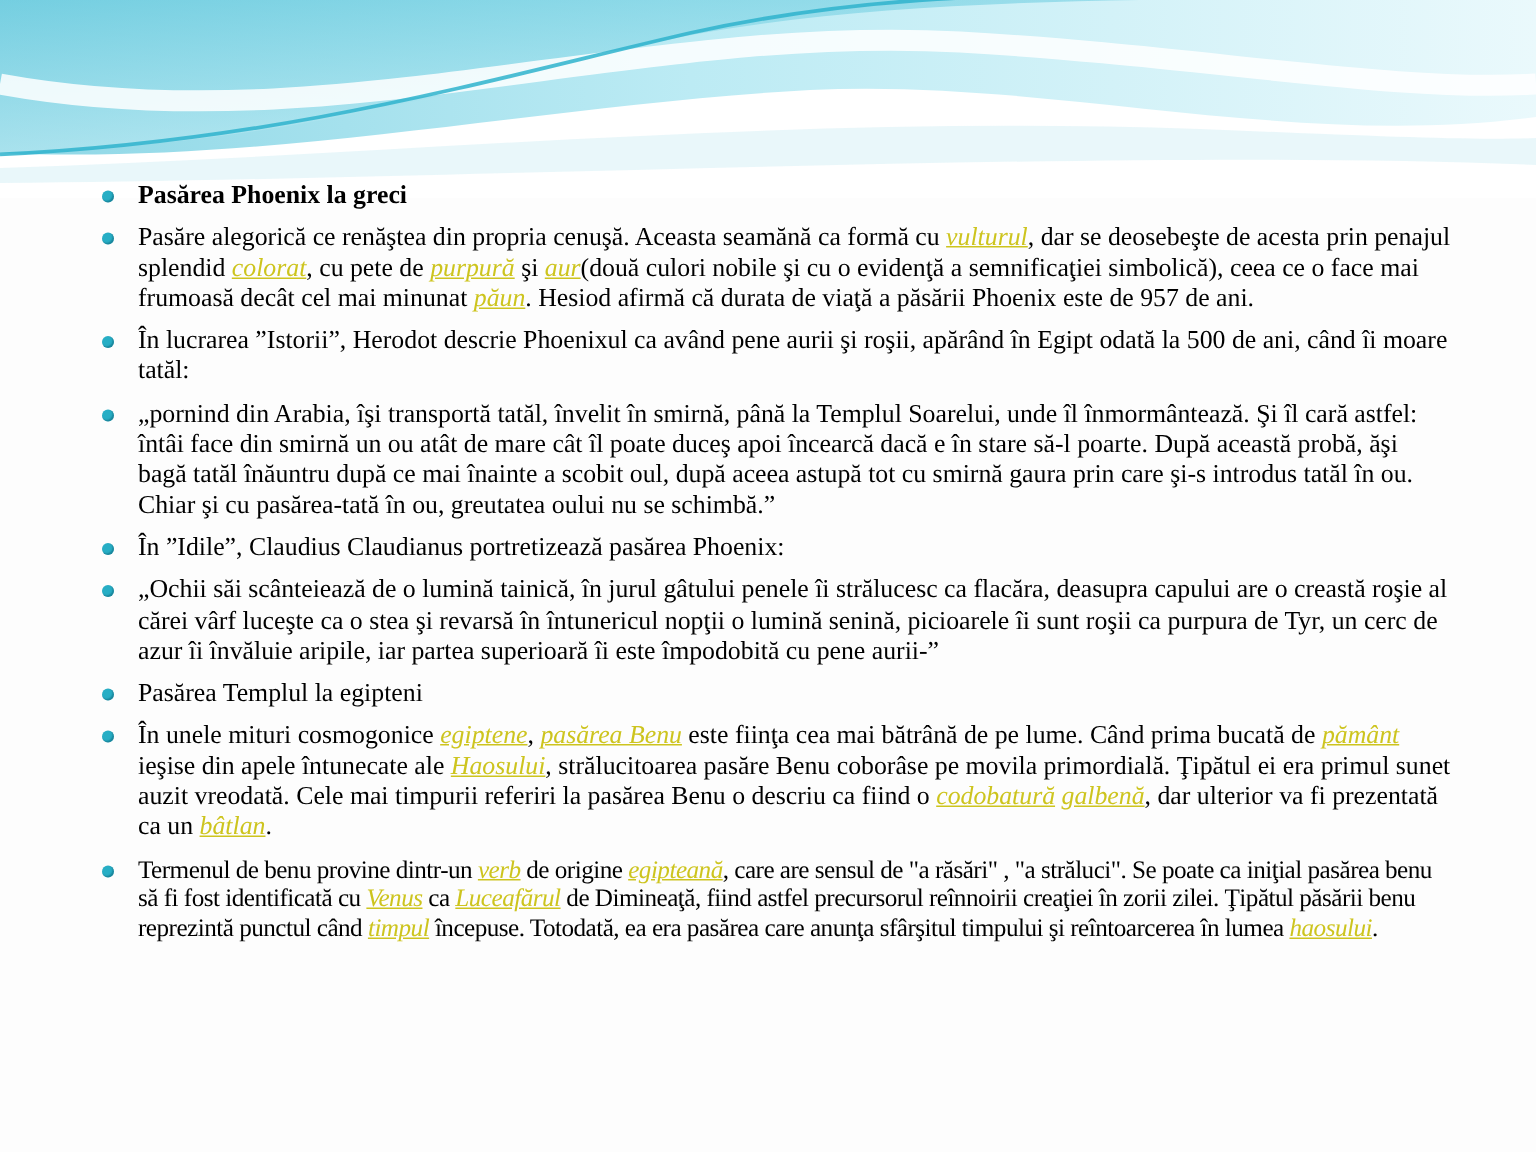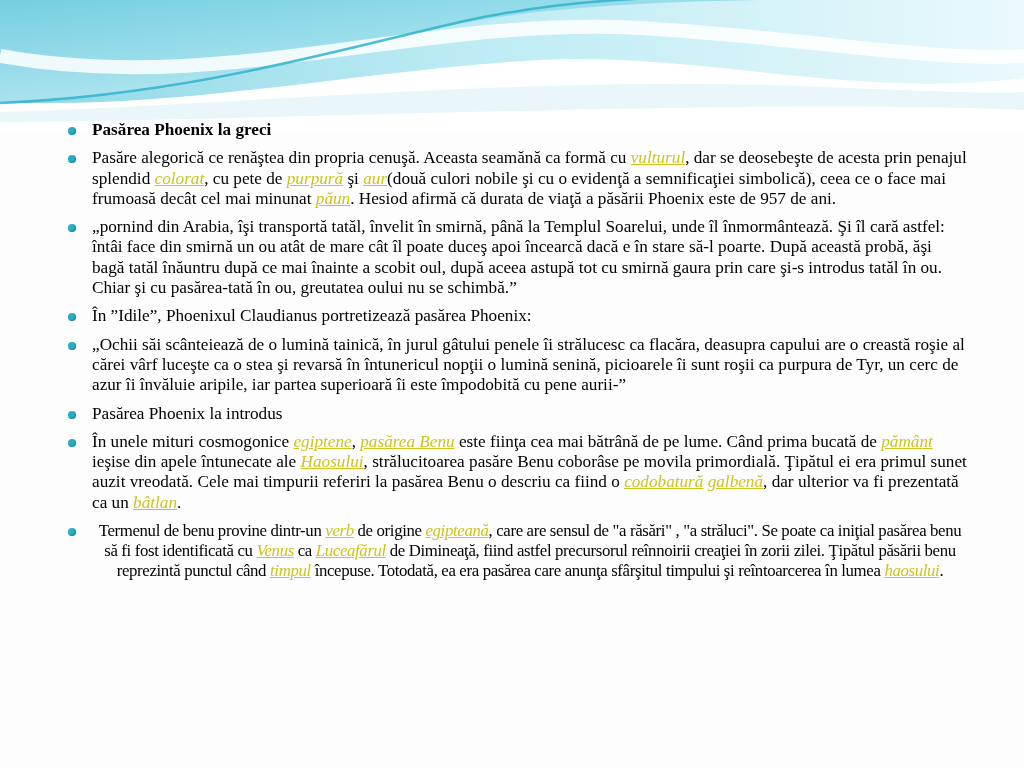--- a/index.html
+++ b/index.html
@@ -36,21 +36,21 @@
     left:2px;
     top:7px;
     width:8px;
     height:8px;
     border-radius:50%;
     background:var(--bullet);
     box-shadow:inset -1px -1px 1px rgba(0,60,80,.35);
   }
   .bullet-row.bold .btext{font-weight:bold;}
   .bullet-row.italic .btext{}
-  .bullet-row.condensed{letter-spacing:-0.35px;font-size:16.8px;text-align:center;}
+  .bullet-row.condensed{letter-spacing:-0.35px;font-size:16.8px;}
   a.link{
     color:var(--link);
     text-decoration:underline;
     cursor:pointer;
     font-style:italic;
   }
 </style>
 </head>
 <body>
 
@@ -73,22 +73,23 @@
     <path d="M0,0 H760 C640,2 520,8 420,32 C300,62 190,96 0,102 Z" fill="url(#gB)" opacity="0.45"></path>
     <path d="M0,56 C220,96 420,16 640,28 C800,37 930,62 1024,56" stroke="#ffffff" stroke-width="14" fill="none" opacity="0.85"></path>
     <path d="M0,103 C190,94 330,52 460,22 C560,0 660,-6 780,-2" stroke="#2FB3CC" stroke-width="2.5" fill="none" opacity="0.85"></path>
     <path d="M0,112 C260,104 520,76 800,86 C900,90 980,94 1024,92 L1024,110 C760,98 300,120 0,122 Z" fill="#BFE9F2" opacity="0.35"></path>
   </svg>
 
   <div class="content">
     <div id="bullet-list">
         <div class="bullet-row bold"><span class="marker"></span><span class="btext"><span>Pasărea Phoenix la greci</span></span></div>
         <div class="bullet-row"><span class="marker"></span><span class="btext"><span>Pasăre alegorică ce renăştea din propria cenuşă. Aceasta seamănă ca formă cu </span><a class="link" href="#">vulturul</a><span>, dar se deosebeşte de acesta prin penajul splendid </span><a class="link" href="#">colorat</a><span>, cu pete de </span><a class="link" href="#">purpură</a><span> şi </span><a class="link" href="#">aur</a><span>(două culori nobile şi cu o evidenţă a semnificaţiei simbolică), ceea ce o face mai frumoasă decât cel mai minunat </span><a class="link" href="#">păun</a><span>. Hesiod afirmă că durata de viaţă a păsării Phoenix este de 957 de ani.</span></span></div>
+        <div class="bullet-row"><span class="marker"></span><span class="btext"><span>În lucrarea ”Istorii”, Herodot descrie Phoenixul ca având pene aurii şi roşii, apărând în Egipt odată la 500 de ani, când îi moare tatăl:</span></span></div>
         <div class="bullet-row italic"><span class="marker"></span><span class="btext"><span>„pornind din Arabia, îşi transportă tatăl, învelit în smirnă, până la Templul Soarelui, unde îl înmormântează. Şi îl cară astfel: întâi face din smirnă un ou atât de mare cât îl poate duceş apoi încearcă dacă e în stare să-l poarte. După această probă, ăşi bagă tatăl înăuntru după ce mai înainte a scobit oul, după aceea astupă tot cu smirnă gaura prin care şi-s introdus tatăl în ou. Chiar şi cu pasărea-tată în ou, greutatea oului nu se schimbă.”</span></span></div>
-        <div class="bullet-row"><span class="marker"></span><span class="btext"><span>În ”Idile”, Phoenixul Claudianus portretizează pasărea Phoenix:</span></span></div>
+        <div class="bullet-row"><span class="marker"></span><span class="btext"><span>În ”Idile”, Claudius Claudianus portretizează pasărea Phoenix:</span></span></div>
         <div class="bullet-row italic"><span class="marker"></span><span class="btext"><span>„Ochii săi scânteiează de o lumină tainică, în jurul gâtului penele îi strălucesc ca flacăra, deasupra capului are o creastă roşie al cărei vârf luceşte ca o stea şi revarsă în întunericul nopţii o lumină senină, picioarele îi sunt roşii ca purpura de Tyr, un cerc de azur îi învăluie aripile, iar partea superioară îi este împodobită cu pene aurii-”</span></span></div>
-        <div class="bullet-row"><span class="marker"></span><span class="btext"><span>Pasărea Phoenix la introdus</span></span></div>
+        <div class="bullet-row"><span class="marker"></span><span class="btext"><span>Pasărea Templul la egipteni</span></span></div>
         <div class="bullet-row"><span class="marker"></span><span class="btext"><span>În unele mituri cosmogonice </span><a class="link" href="#">egiptene</a><span>, </span><a class="link" href="#">pasărea Benu</a><span> este fiinţa cea mai bătrână de pe lume. Când prima bucată de </span><a class="link" href="#">pământ</a><span> ieşise din apele întunecate ale </span><a class="link" href="#">Haosului</a><span>, strălucitoarea pasăre Benu coborâse pe movila primordială. Ţipătul ei era primul sunet auzit vreodată. Cele mai timpurii referiri la pasărea Benu o descriu ca fiind o </span><a class="link" href="#">codobatură</a><span> </span><a class="link" href="#">galbenă</a><span>, dar ulterior va fi prezentată ca un </span><a class="link" href="#">bâtlan</a><span>.</span></span></div>
         <div class="bullet-row condensed"><span class="marker"></span><span class="btext"><span>Termenul de benu provine dintr-un </span><a class="link" href="#">verb</a><span> de origine </span><a class="link" href="#">egipteană</a><span>, care are sensul de "a răsări" , "a străluci". Se poate ca iniţial pasărea benu să fi fost identificată cu </span><a class="link" href="#">Venus</a><span> ca </span><a class="link" href="#">Luceafărul</a><span> de Dimineaţă, fiind astfel precursorul reînnoirii creaţiei în zorii zilei. Ţipătul păsării benu reprezintă punctul când </span><a class="link" href="#">timpul</a><span> începuse. Totodată, ea era pasărea care anunţa sfârşitul timpului şi reîntoarcerea în lumea </span><a class="link" href="#">haosului</a><span>.</span></span></div>
       </div>
   </div>
 
 </div>
 
 </body></html>

